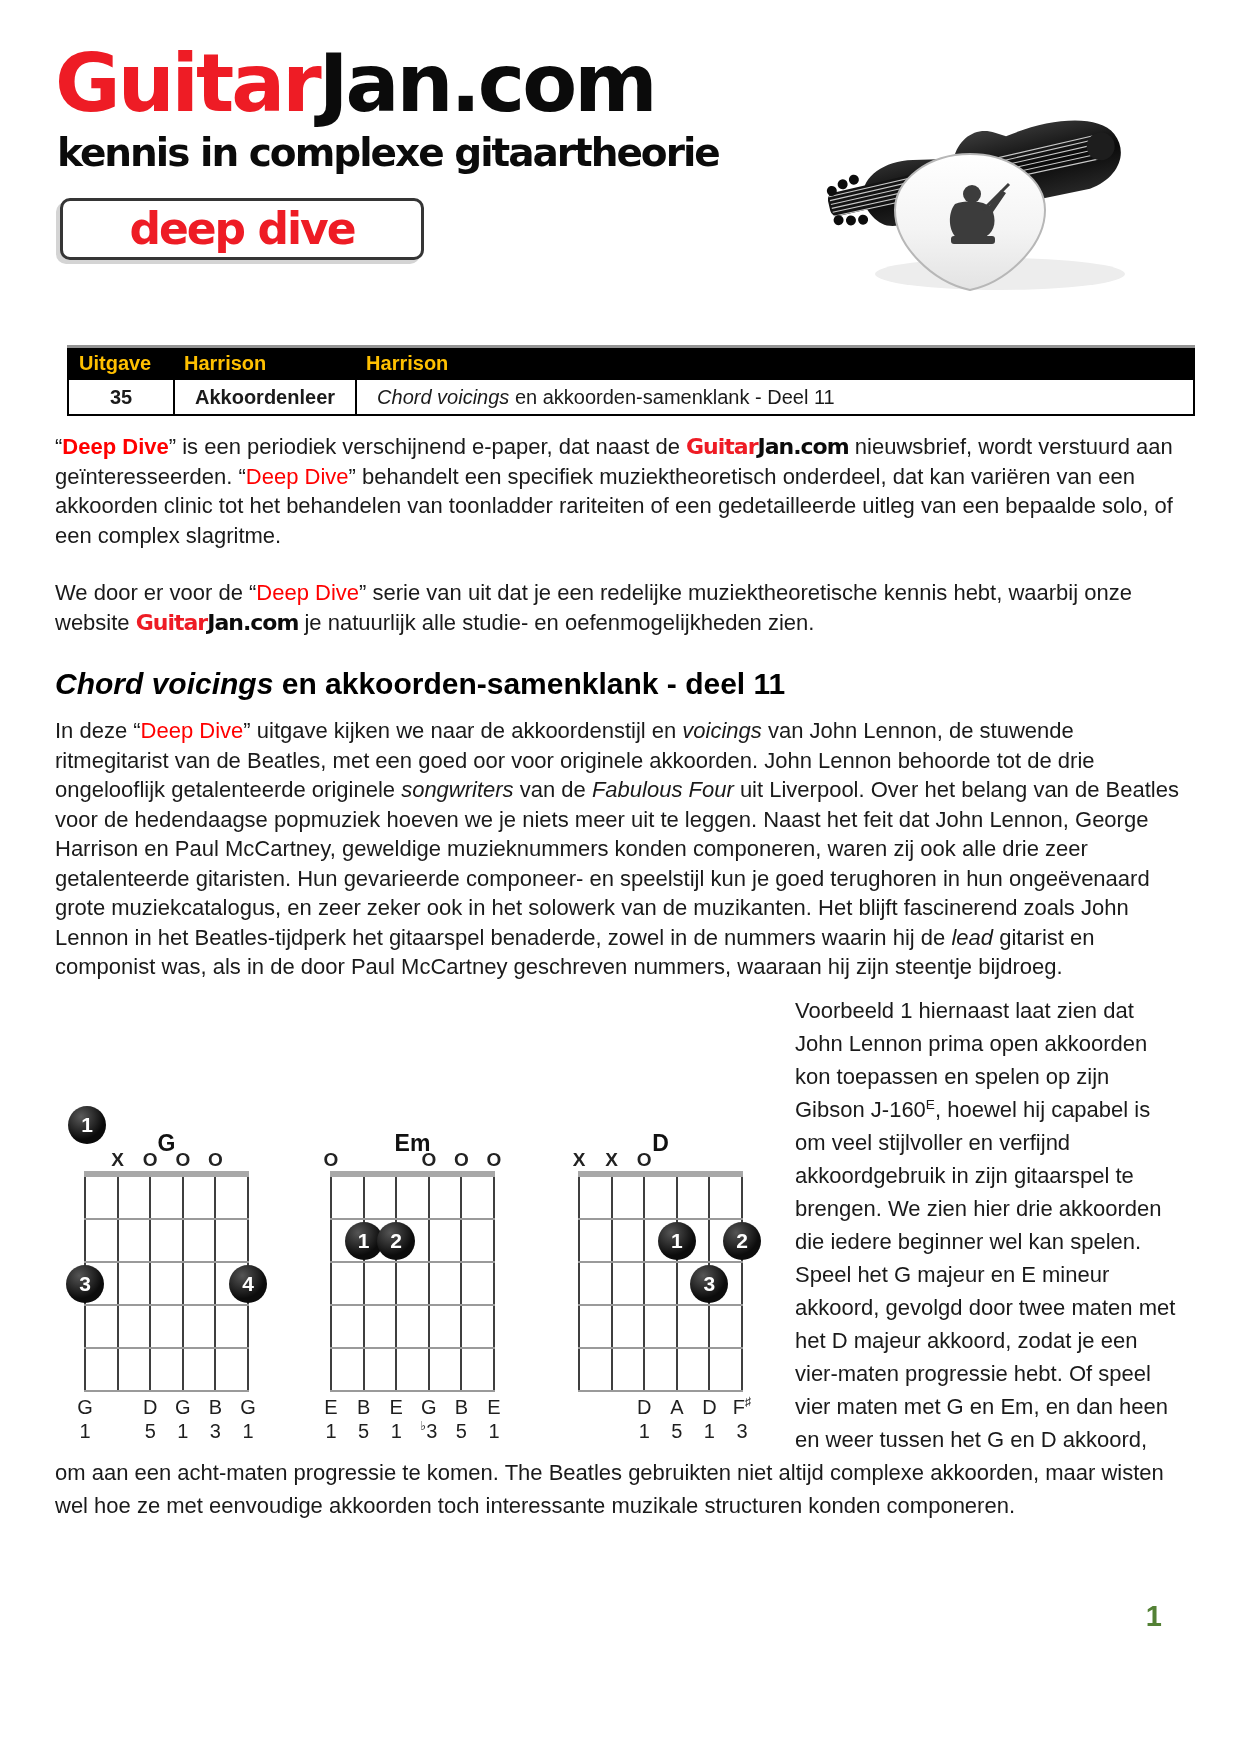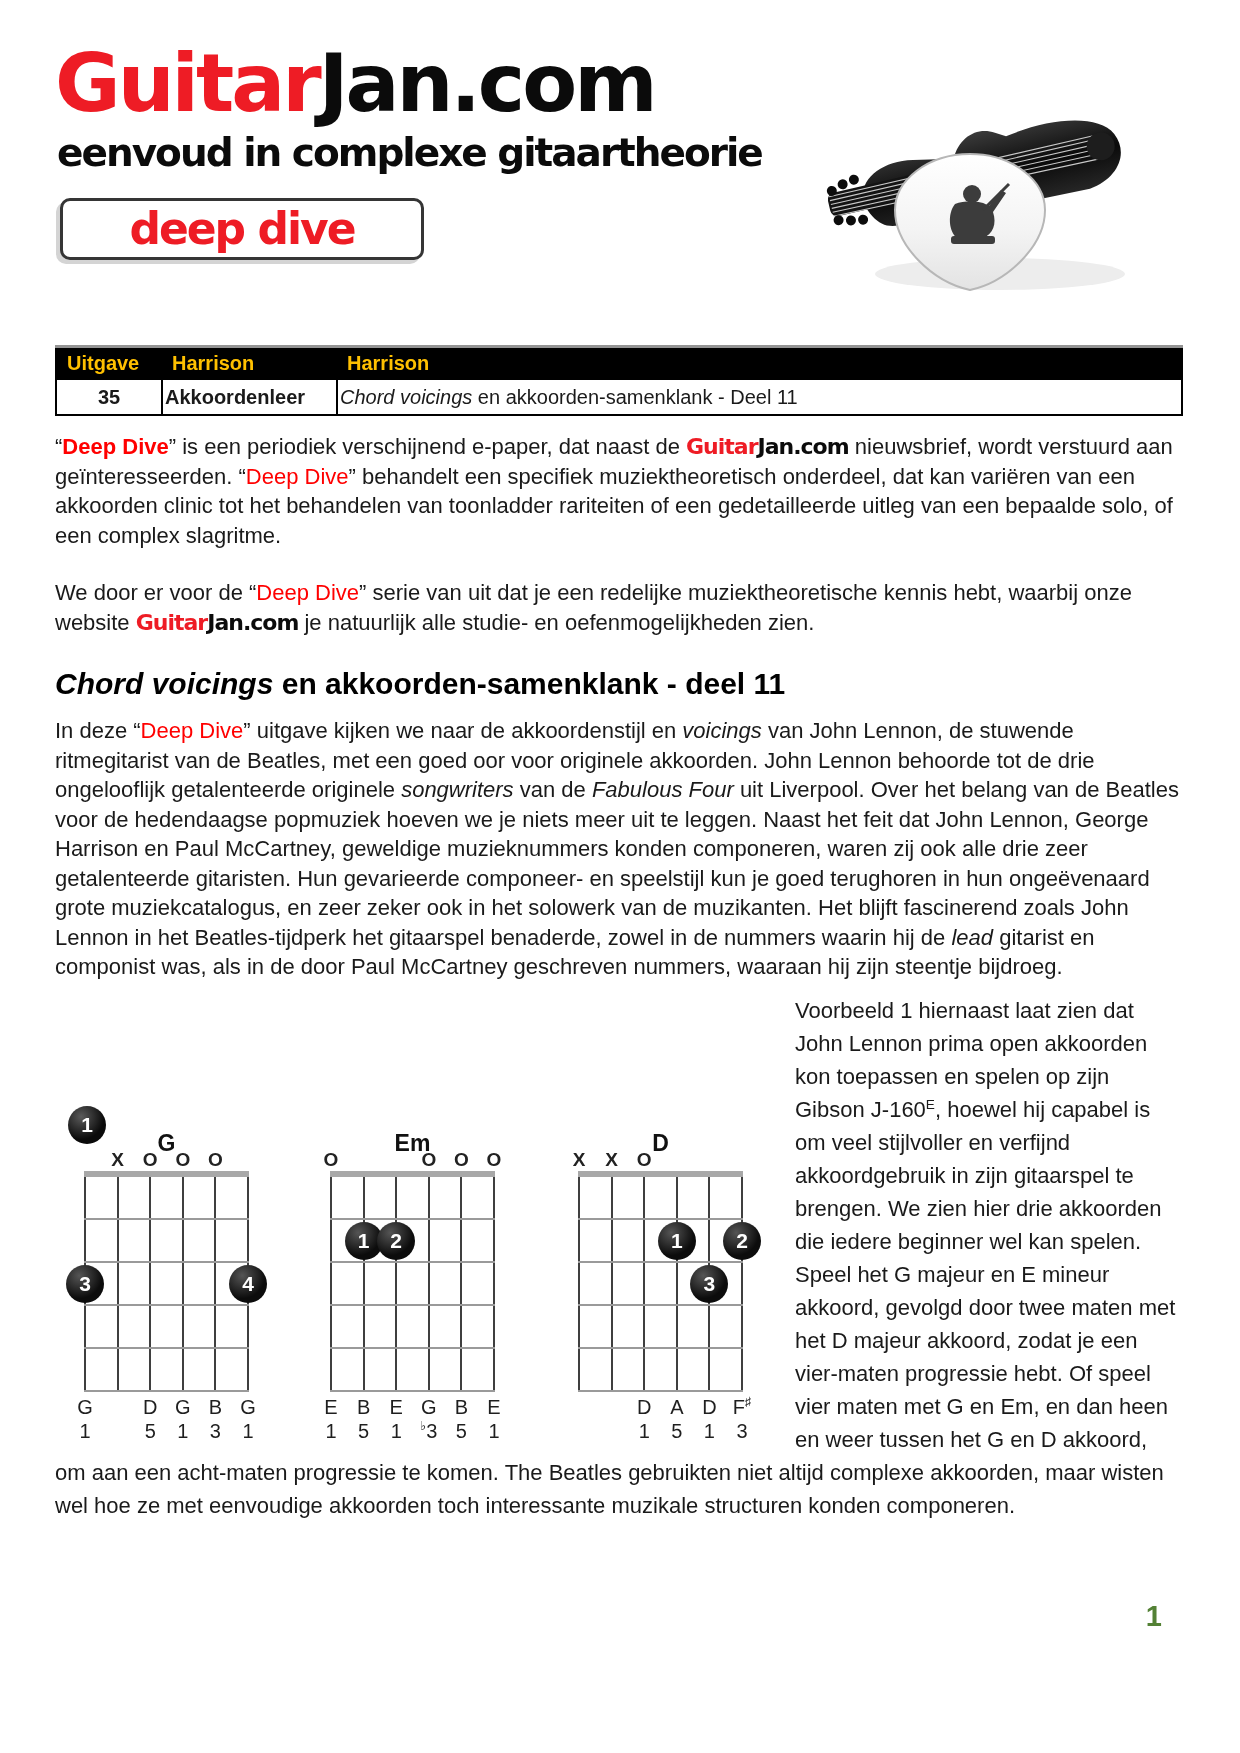--- a/index.html
+++ b/index.html
@@ -18,24 +18,24 @@
   .banner-box{position:absolute;left:60px;top:198px;width:358px;height:56px;
         border:3px solid #353535;border-radius:10px;background:#fff;
         box-shadow:-4px 4px 0 #d4d4d4;display:flex;align-items:center;justify-content:center;}
   .banner-box span{font-family:"DejaVu Sans",sans-serif;font-weight:bold;
         font-size:44px;letter-spacing:-2px;color:#ee1c25;line-height:1;}
   .guitar-art{position:absolute;right:95px;top:42px;}
 
   
   .main{position:absolute;left:55px;right:57px;top:345px;}
   table.info{width:100%;border-collapse:collapse;border:2px solid #000;
-        border-top:3px solid #949494;font-size:20px;}
+        border-top:3px solid #949494;font-size:20px;margin-left:12px;}
   table.info th{background:#000;color:#ffc000;font-weight:bold;text-align:left;
         padding:3px 10px;height:24px;}
-  table.info td{border:2px solid #000;padding:4px 2px;height:26px;background:#fff;}
+  table.info td{border:2px solid #000;padding:4px 20px;height:26px;background:#fff;}
   td.c-uitgave{text-align:center;font-weight:bold;}
   td.c-categorie{font-weight:bold;}
   .col1{width:85px;} .col2{width:155px;}
 
   
   p.body{font-size:22px;line-height:29.5px;margin:0 0 0 0;text-align:left;}
   p.body.p1{margin-top:16px;}
   p.body.p2{margin-top:28px;}
   p.body.p3{margin-top:16px;}
   h1.section{font-size:30px;font-weight:bold;color:#000;margin:30px 0 0 0;line-height:1.1;}
@@ -68,21 +68,21 @@
 
   .page-number{position:absolute;right:78px;top:1600px;color:#538135;
         font-weight:bold;font-size:29px;}
 </style>
 </head>
 <body>
 
 <div class="page">
 
   <div class="logo"><span class="logo-red">Guitar</span><span class="logo-black">Jan.com</span></div>
-  <div class="tagline">eenvoud in complexe gitaartheorie</div>
+  <div class="tagline">kennis in complexe gitaartheorie</div>
   <div class="banner-box">
     <span>deep dive</span>
   </div>
 
   <svg class="guitar-art" width="340" height="268" viewBox="0 0 340 268">
     <defs>
       <linearGradient id="gbody" x1="0" y1="0" x2="0" y2="1">
         <stop offset="0" stop-color="#3a3a3a"></stop>
           <stop offset="0.5" stop-color="#0a0a0a"></stop>
           <stop offset="1" stop-color="#2c2c2c"></stop>

